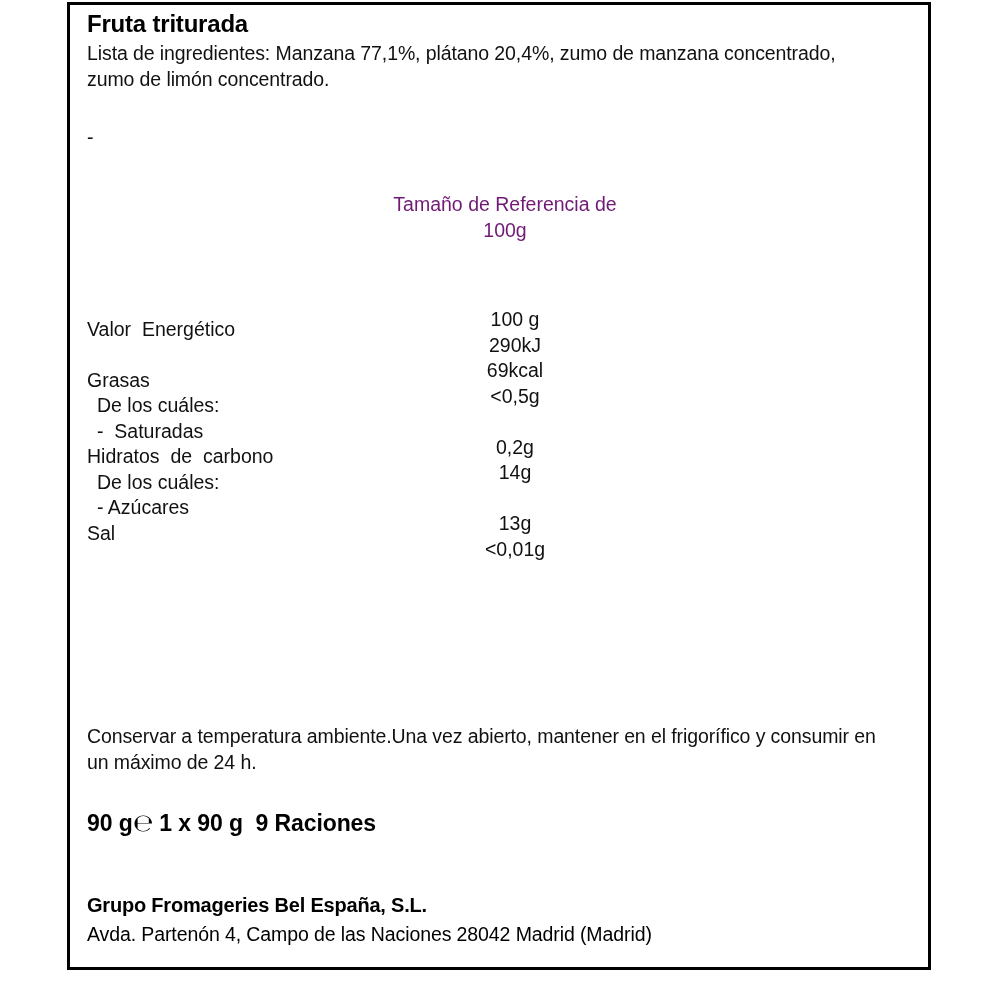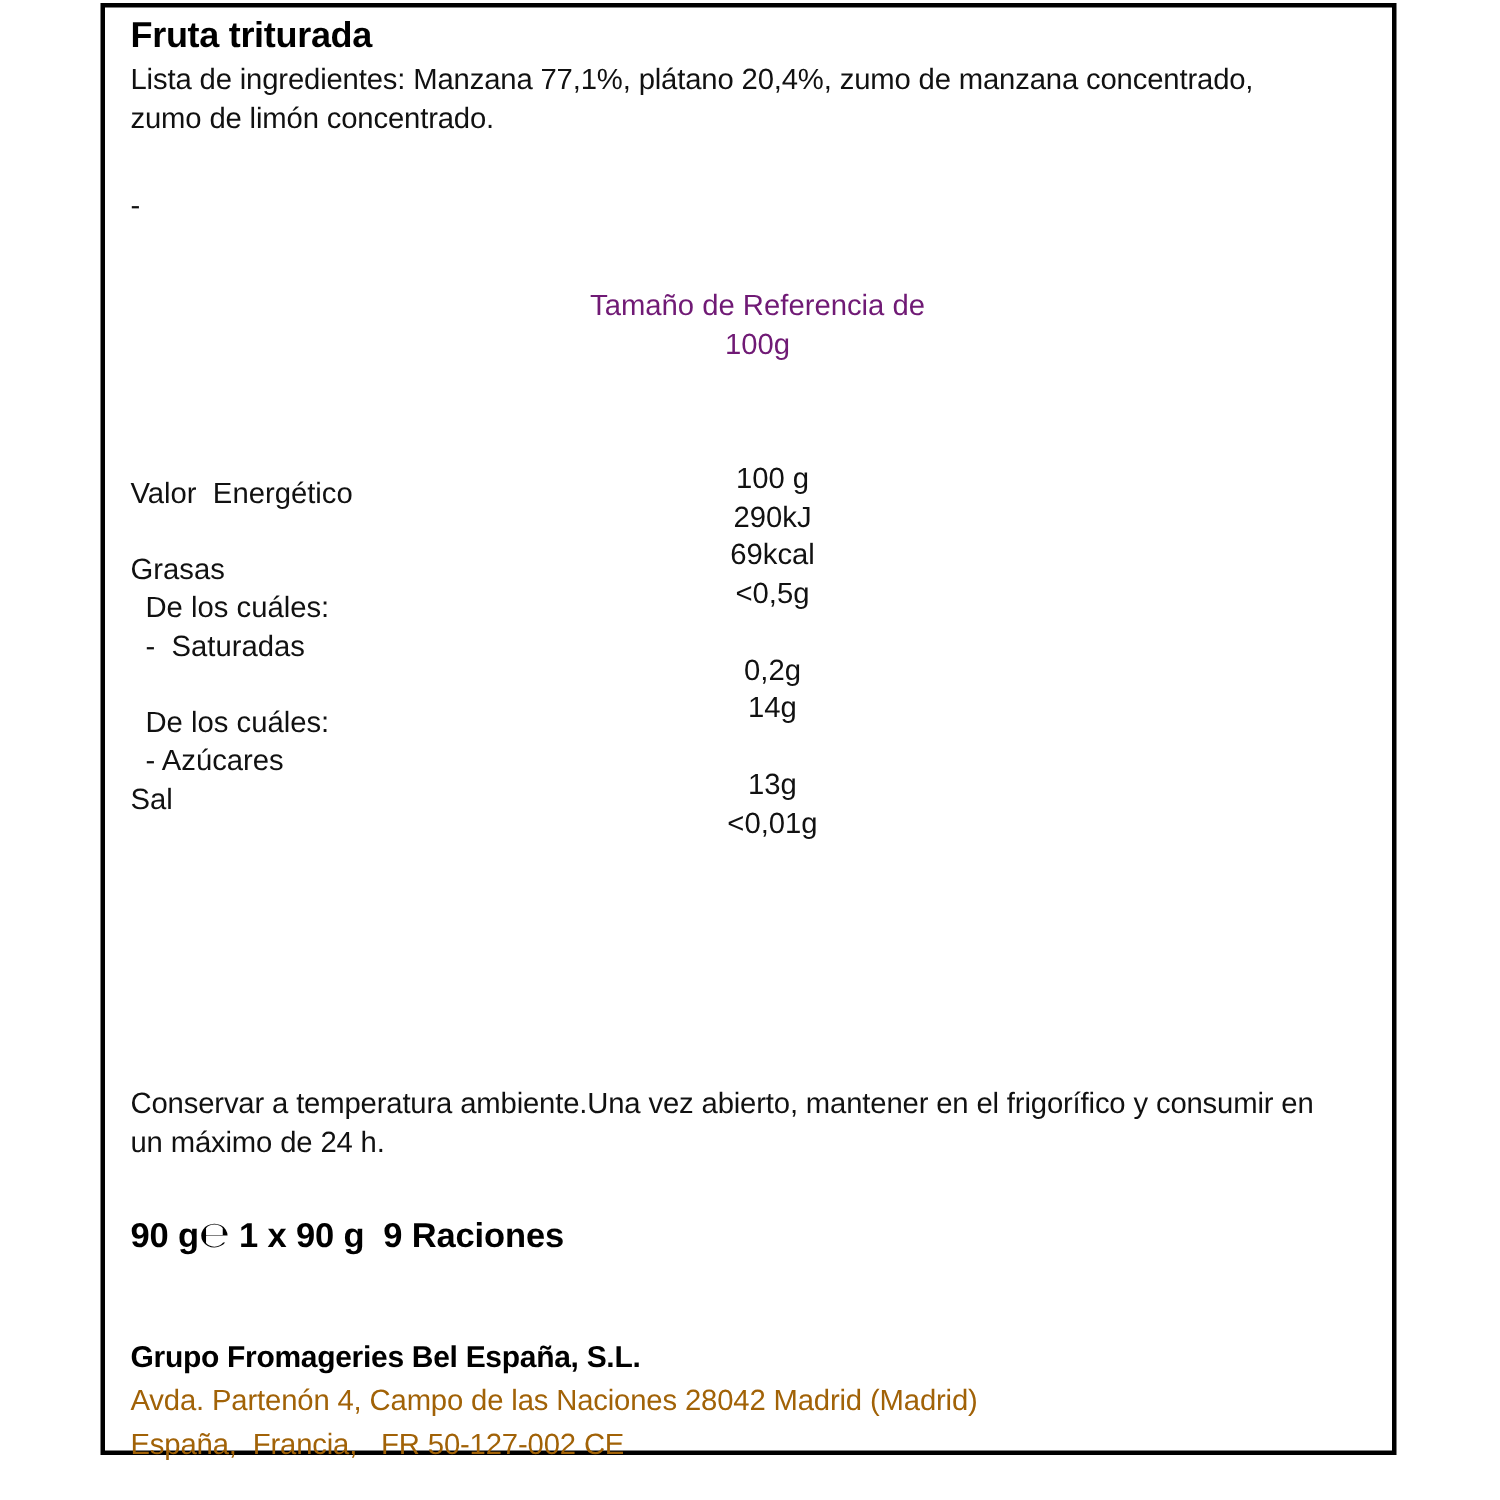--- a/index.html
+++ b/index.html
@@ -147,21 +147,21 @@
     font-size: 20px;
     font-weight: bold;
     line-height: 29px;
     letter-spacing: -0.2px;
     color: #000000;
   }
   .mfr-line {
     font-size: 19.5px;
     line-height: 29px;
     letter-spacing: -0.1px;
-    color: #a16207;
+    color: #000000;
     white-space: pre;
   }
 </style>
 </head>
 <body>
 
 <div class="label-frame">
   <div class="inner">
 
     <div class="product-title">Fruta triturada</div>
@@ -194,20 +194,21 @@
         </div>
         <div class="nrow">
           <span class="nlabel ind1">De los cuáles:</span>
           <span class="nvalue"></span>
         </div>
         <div class="nrow">
           <span class="nlabel ind2">-  Saturadas</span>
           <span class="nvalue">0,2g</span>
         </div>
         <div class="nrow">
+          <span class="nlabel">Hidratos  de  carbono</span>
           <span class="nvalue">14g</span>
         </div>
         <div class="nrow">
           <span class="nlabel ind1">De los cuáles:</span>
           <span class="nvalue"></span>
         </div>
         <div class="nrow">
           <span class="nlabel ind2">- Azúcares</span>
           <span class="nvalue">13g</span>
         </div>
@@ -219,17 +220,16 @@
 
     <div class="blk storage">Conservar a temperatura ambiente.Una vez abierto, mantener en el frigorífico y consumir en un máximo de 24 h.</div>
 
     <div class="weight-line">
       <span>90 g</span><span class="e-mark">℮</span>&nbsp;<span>1 x 90 g</span>&nbsp;&nbsp;<span>9 Raciones</span>
     </div>
 
     <div class="manufacturer">
       <div class="mfr-name">Grupo Fromageries Bel España, S.L.</div>
       <div class="mfr-line">Avda. Partenón 4, Campo de las Naciones 28042 Madrid (Madrid)</div>
-      <div class="mfr-line">España,  Francia,   FR 50-127-002 CE</div>
     </div>
 
   </div>
 </div>
 
 </body></html>

